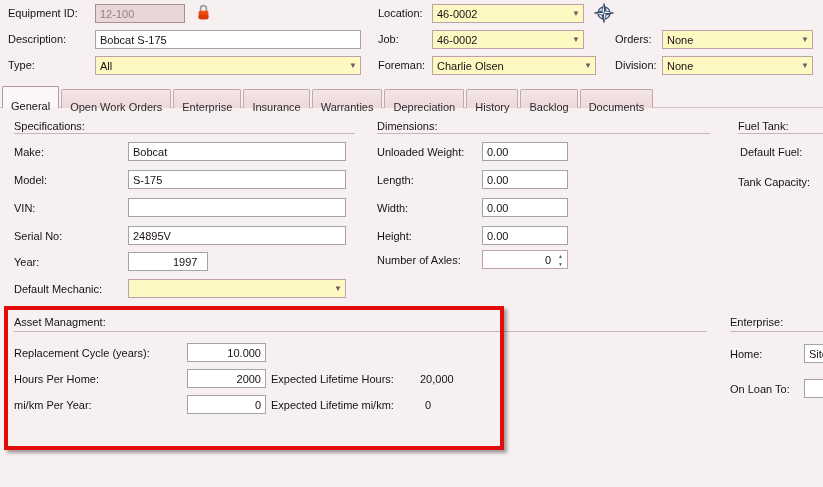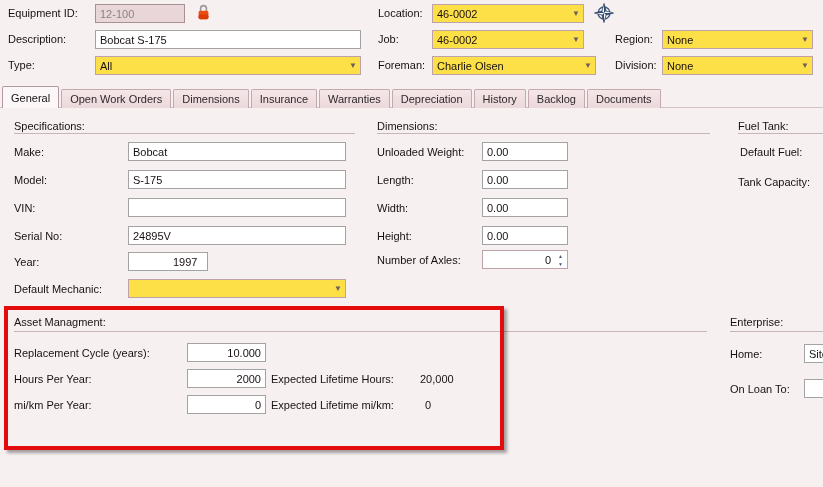--- a/index.html
+++ b/index.html
@@ -13,38 +13,38 @@
   .tf{
     position:absolute;height:19px;box-sizing:border-box;
     border:1px solid #a3a3a3;background:#fff;
     font-family:Liberation Sans, sans-serif;font-size:11px;color:#181113;
     padding:0 4px;outline:none;
   }
   .tf.num{text-align:right;}
   .tf.disabled{background:#e8d6d9;border-color:#a89094;color:#8d8386;}
   .combo{
     position:absolute;height:19px;box-sizing:border-box;
-    border:1px solid #bda3a9;background:#fde047;
+    border:1px solid #bda3a9;background:#fef9c3;
     display:flex;align-items:center;padding:0 14px 0 4px;
     white-space:nowrap;overflow:hidden;
   }
   .combo .arrow{
     position:absolute;right:3px;top:50%;transform:translateY(-52%);
     font-size:8px;color:#6b5d61;line-height:1;
   }
   .sect-title{position:absolute;white-space:nowrap;color:#181113;}
   .divider{position:absolute;height:1px;background:#c9b4b9;}
   
   .tabbar{
     position:absolute;left:0;top:86px;width:823px;height:22px;
     display:flex;align-items:flex-end;padding-left:2px;box-sizing:border-box;
   }
   .tabline{position:absolute;left:0;top:107px;width:823px;height:1px;background:#d5c2c6;}
   .tab{
-    height:19px;line-height:19px;padding:0 8px;margin-right:2px;
+    height:19px;line-height:19px;padding:8px 8px;margin-right:2px;
     background:linear-gradient(#f5e6e8,#ecd8db);
     border:1px solid #c3a9af;border-bottom:none;
     border-radius:2px 2px 0 0;white-space:nowrap;color:#2e282a;
     box-sizing:border-box;position:relative;z-index:1;
   }
   .tab.active{
     height:22px;line-height:22px;background:#fbf6f7;
     border-color:#b5989f;z-index:3;color:#181113;
   }
   
@@ -103,21 +103,21 @@
       <path d="M10 .5 L12 8 L10 10 Z M19.5 10 L12 12 L10 10 Z M10 19.5 L8 12 L10 10 Z M.5 10 L8 8 L10 10 Z" fill="#2d4a70"></path>
     </svg>
   </span>
 
   <span class="lbl" style="left:378px;top:33px">Job:</span>
   <div class="combo" style="left:432px;top:30px;width:152px">
     <span>46-0002</span>
     <span class="arrow">▼</span>
   </div>
 
-  <span class="lbl" style="left:615px;top:33px">Region:</span>
+  <span class="lbl" style="left:615px;top:33px">Orders:</span>
   <div class="combo" style="left:662px;top:30px;width:151px">
     <span>None</span>
     <span class="arrow">▼</span>
   </div>
 
   <span class="lbl" style="left:378px;top:59px">Foreman:</span>
   <div class="combo" style="left:432px;top:56px;width:164px">
     <span>Charlie Olsen</span>
     <span class="arrow">▼</span>
   </div>
@@ -125,21 +125,21 @@
   <span class="lbl" style="left:615px;top:59px">Division:</span>
   <div class="combo" style="left:662px;top:56px;width:151px">
     <span>None</span>
     <span class="arrow">▼</span>
   </div>
 
   <div class="tabline"></div>
   <div class="tabbar">
     <div class="tab active">General</div>
     <div class="tab">Open Work Orders</div>
-    <div class="tab">Dimensions</div>
+    <div class="tab">Enterprise</div>
     <div class="tab">Insurance</div>
     <div class="tab">Warranties</div>
     <div class="tab">Depreciation</div>
     <div class="tab">History</div>
     <div class="tab">Backlog</div>
     <div class="tab">Documents</div>
 
   </div>
 
   <span class="sect-title" style="left:14px;top:120px">Specifications:</span>
@@ -194,21 +194,21 @@
   <div class="divider" style="left:738px;top:133px;width:85px"></div>
   <span class="lbl" style="left:740px;top:146px">Default Fuel:</span>
   <span class="lbl" style="left:738px;top:176px">Tank Capacity:</span>
 
   <span class="sect-title" style="left:14px;top:316px">Asset Managment:</span>
   <div class="divider" style="left:14px;top:331px;width:693px"></div>
 
   <span class="lbl" style="left:14px;top:347px">Replacement Cycle (years):</span>
   <input class="tf num" style="left: 187px; top: 343px; width: 79px;" value="10.000">
 
-  <span class="lbl" style="left:14px;top:373px">Hours Per Year:</span>
+  <span class="lbl" style="left:14px;top:373px">Hours Per Home:</span>
   <input class="tf num" style="left: 187px; top: 369px; width: 79px;" value="2000">
   <span class="lbl" style="left:271px;top:373px">Expected Lifetime Hours:</span>
   <span class="disp" style="left:420px;top:373px">20,000</span>
 
   <span class="lbl" style="left:14px;top:399px">mi/km Per Year:</span>
   <input class="tf num" style="left: 187px; top: 395px; width: 79px;" value="0">
   <span class="lbl" style="left:271px;top:399px">Expected Lifetime mi/km:</span>
   <span class="disp" style="left:425px;top:399px">0</span>
 
   <span class="sect-title" style="left:730px;top:316px">Enterprise:</span>

